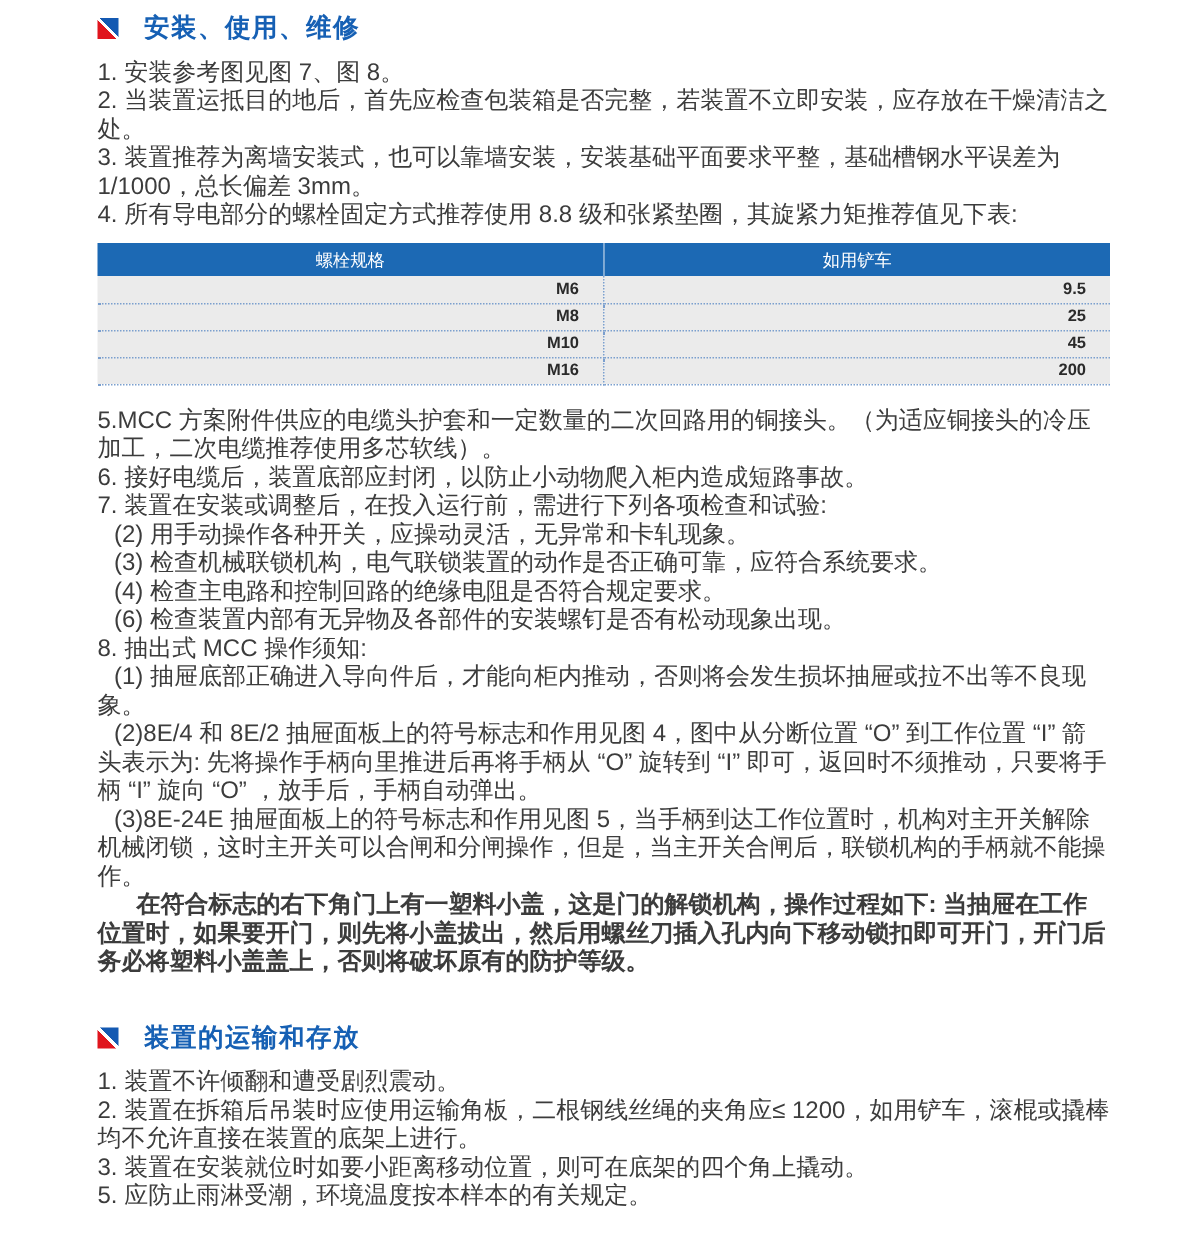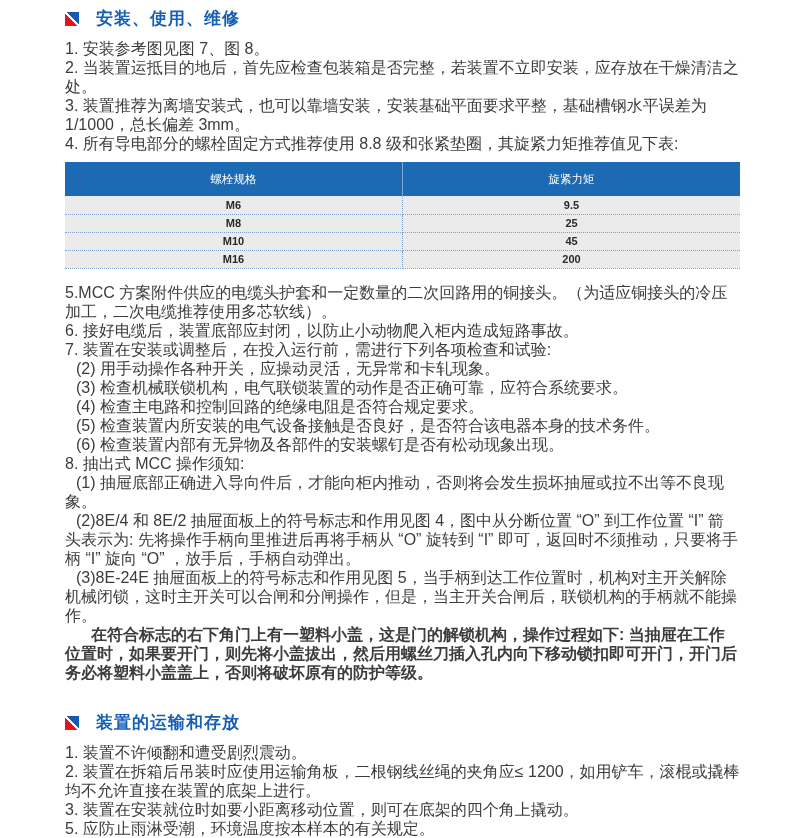--- a/index.html
+++ b/index.html
@@ -31,27 +31,27 @@
   .mt14 { margin-top: 14px; }
 
   
   .torque-table {
     width: 100%; border-collapse: collapse; table-layout: fixed;
     margin: 9px 0 0 0;
   }
   .torque-table th {
     background: #1c69b4; color: #ffffff;
     font-size: 11.5px; font-weight: 400;
-    height: 34px; padding: 2px 0; text-align: center;
+    height: 22px; padding: 2px 0; text-align: center;
   }
   .torque-table th + th { border-left: 1px solid rgba(255,255,255,0.45); }
   .torque-table td {
     background: #ebebeb; color: #2a2a2a;
     font-size: 11px; font-weight: 700;
-    height: 18px; padding: 1px 0; text-align: center;
+    height: 18px; padding: 1px 16px; text-align: right;
     border-bottom: 1px dotted #7b9fce;
   }
   .torque-table td:first-child { border-right: 1px dotted #7b9fce; width: 49%; }
 
   .section-transport { margin-top: 30px; }
   .section-completeness { margin-top: 33px; }
   .subheading { margin: 8px 0 0 0; font-size: 12px; font-weight: 700; color: #222222; line-height: 19px; }
 </style>
 </head>
 <body>
@@ -66,21 +66,21 @@
 
     <p class="li">1. 安装参考图见图 7、图 8。</p>
     <p class="li">2. 当装置运抵目的地后，首先应检查包装箱是否完整，若装置不立即安装，应存放在干燥清洁之处。</p>
     <p class="li">3. 装置推荐为离墙安装式，也可以靠墙安装，安装基础平面要求平整，基础槽钢水平误差为 1/1000，总长偏差 3mm。</p>
     <p class="li">4. 所有导电部分的螺栓固定方式推荐使用 8.8 级和张紧垫圈，其旋紧力矩推荐值见下表:</p>
 
     <table class="torque-table">
       <thead>
         <tr>
           <th>螺栓规格</th>
-          <th>旋紧力矩</th>
+          <th>如用铲车</th>
         </tr>
       </thead>
       <tbody>
         <tr>
           <td>M6</td>
           <td>9.5</td>
         </tr>
         <tr>
           <td>M8</td>
           <td>25</td>
@@ -95,21 +95,20 @@
         </tr>
       </tbody>
     </table>
 
     <p class="li mt14">5.MCC 方案附件供应的电缆头护套和一定数量的二次回路用的铜接头。（为适应铜接头的冷压加工，二次电缆推荐使用多芯软线）。</p>
     <p class="li">6. 接好电缆后，装置底部应封闭，以防止小动物爬入柜内造成短路事故。</p>
     <p class="li">7. 装置在安装或调整后，在投入运行前，需进行下列各项检查和试验:</p>
     <p class="li lvl1">(2) 用手动操作各种开关，应操动灵活，无异常和卡轧现象。</p>
     <p class="li lvl1">(3) 检查机械联锁机构，电气联锁装置的动作是否正确可靠，应符合系统要求。</p>
     <p class="li lvl1">(4) 检查主电路和控制回路的绝缘电阻是否符合规定要求。</p>
-    <p class="li lvl1">(5) 检查装置内所安装的电气设备接触是否良好，是否符合该电器本身的技术务件。</p>
     <p class="li lvl1">(6) 检查装置内部有无异物及各部件的安装螺钉是否有松动现象出现。</p>
     <p class="li">8. 抽出式 MCC 操作须知:</p>
     <p class="li lvl1">(1) 抽屉底部正确进入导向件后，才能向柜内推动，否则将会发生损坏抽屉或拉不出等不良现象。</p>
     <p class="li lvl1">(2)8E/4 和 8E/2 抽屉面板上的符号标志和作用见图 4，图中从分断位置 “O” 到工作位置 “I” 箭头表示为: 先将操作手柄向里推进后再将手柄从 “O” 旋转到 “I” 即可，返回时不须推动，只要将手柄 “I” 旋向 “O” ，放手后，手柄自动弹出。</p>
     <p class="li lvl1">(3)8E-24E 抽屉面板上的符号标志和作用见图 5，当手柄到达工作位置时，机构对主开关解除机械闭锁，这时主开关可以合闸和分闸操作，但是，当主开关合闸后，联锁机构的手柄就不能操作。</p>
     <p class="li para-indent">在符合标志的右下角门上有一塑料小盖，这是门的解锁机构，操作过程如下: 当抽屉在工作位置时，如果要开门，则先将小盖拔出，然后用螺丝刀插入孔内向下移动锁扣即可开门，开门后务必将塑料小盖盖上，否则将破坏原有的防护等级。</p>
   </div>
 
   <div class="section section-transport">
     <div class="section-title-row">

